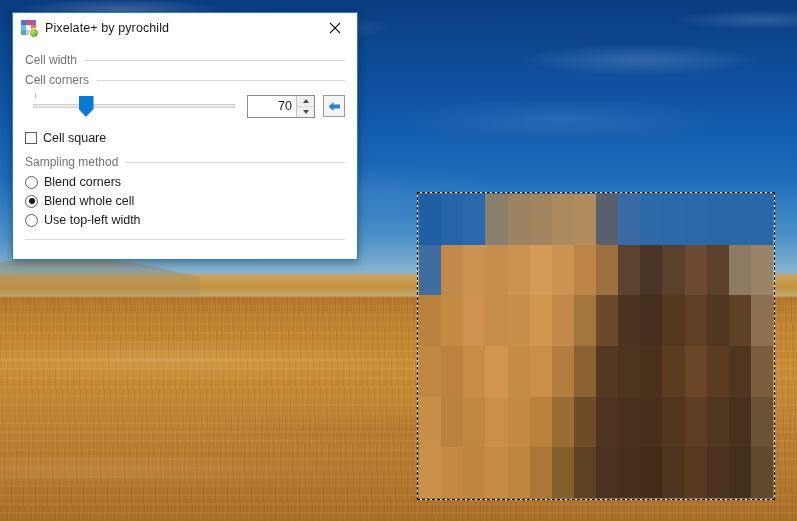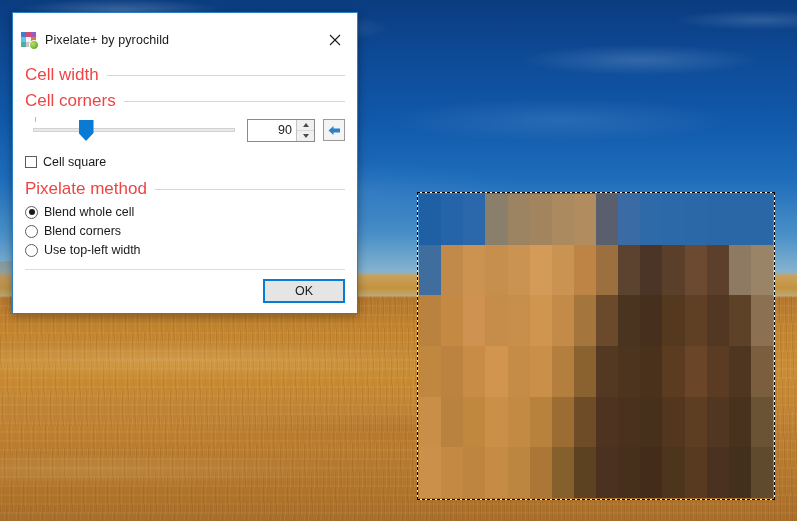--- a/index.html
+++ b/index.html
@@ -142,21 +142,21 @@
     background: #ffffff;
     border: 1px solid #2a7fc9;
     box-shadow: 0 2px 9px rgba(0,0,0,0.35);
     font-size: 12px;
     color: #1a1a1a;
   }
   #titlebar {
     height: 30px;
     display: flex;
     align-items: center;
-    padding: 12px 0 0 8px;
+    padding: 0 0 0 8px;
     background: #ffffff;
   }
   #app-icon {
     width: 17px; height: 17px;
     position: relative;
     flex: 0 0 auto;
     margin-right: 7px;
   }
   #app-icon .sq {
     position: absolute;
@@ -187,22 +187,22 @@
 
   #dialog-body { padding: 10px 12px 0 12px; }
 
   .group-label {
     display: flex;
     align-items: center;
     gap: 8px;
     margin-bottom: 6px;
   }
   .group-label .txt {
-    font-size: 17px;
-    color: #ef4444;
+    font-size: 12px;
+    color: #737373;
     white-space: nowrap;
   }
   .group-label .rule {
     flex: 1 1 auto;
     height: 1px;
     background: #d6d6d6;
   }
 
   .slider-row {
     display: flex;
@@ -516,21 +516,21 @@
         <span class="txt">Cell corners</span>
         <span class="rule"></span>
       </div>
       <div class="slider-row">
         <div class="trackwrap">
           <div class="tick" style="left:2px"></div>
           <div class="track"></div>
           <div class="thumb" id="thumb-h" style="left: 26%;"></div>
         </div>
         <div class="spinbox">
-          <div class="spin-value">90</div>
+          <div class="spin-value">70</div>
           <div class="spin-arrows">
             <div class="spin-up">
                 <span class="caret-u"></span>
               </div>
             <div class="spin-down">
                 <span class="caret-d"></span>
               </div>
           </div>
         </div>
         <div class="reset-btn">
@@ -539,38 +539,37 @@
           </svg>
         </div>
       </div>
 
       <div class="check-row">
         <span class="checkbox"></span>
         <span class="lbl">Cell square</span>
       </div>
 
       <div class="group-label">
-        <span class="txt">Pixelate method</span>
+        <span class="txt">Sampling method</span>
         <span class="rule"></span>
       </div>
 
+      <div class="radio-row">
+        <span class="radio"></span>
+        <span class="lbl">Blend corners</span>
+      </div>
       <div class="radio-row">
         <span class="radio on"></span>
         <span class="lbl">Blend whole cell</span>
       </div>
       <div class="radio-row">
         <span class="radio"></span>
-        <span class="lbl">Blend corners</span>
-      </div>
-      <div class="radio-row">
-        <span class="radio"></span>
         <span class="lbl">Use top-left width</span>
       </div>
 
       <div id="footer-rule"></div>
     </div>
 
     <div id="footer">
-      <div class="dlg-btn default">OK</div>
     </div>
 
   </div>
 </div>
 
 </body></html>

